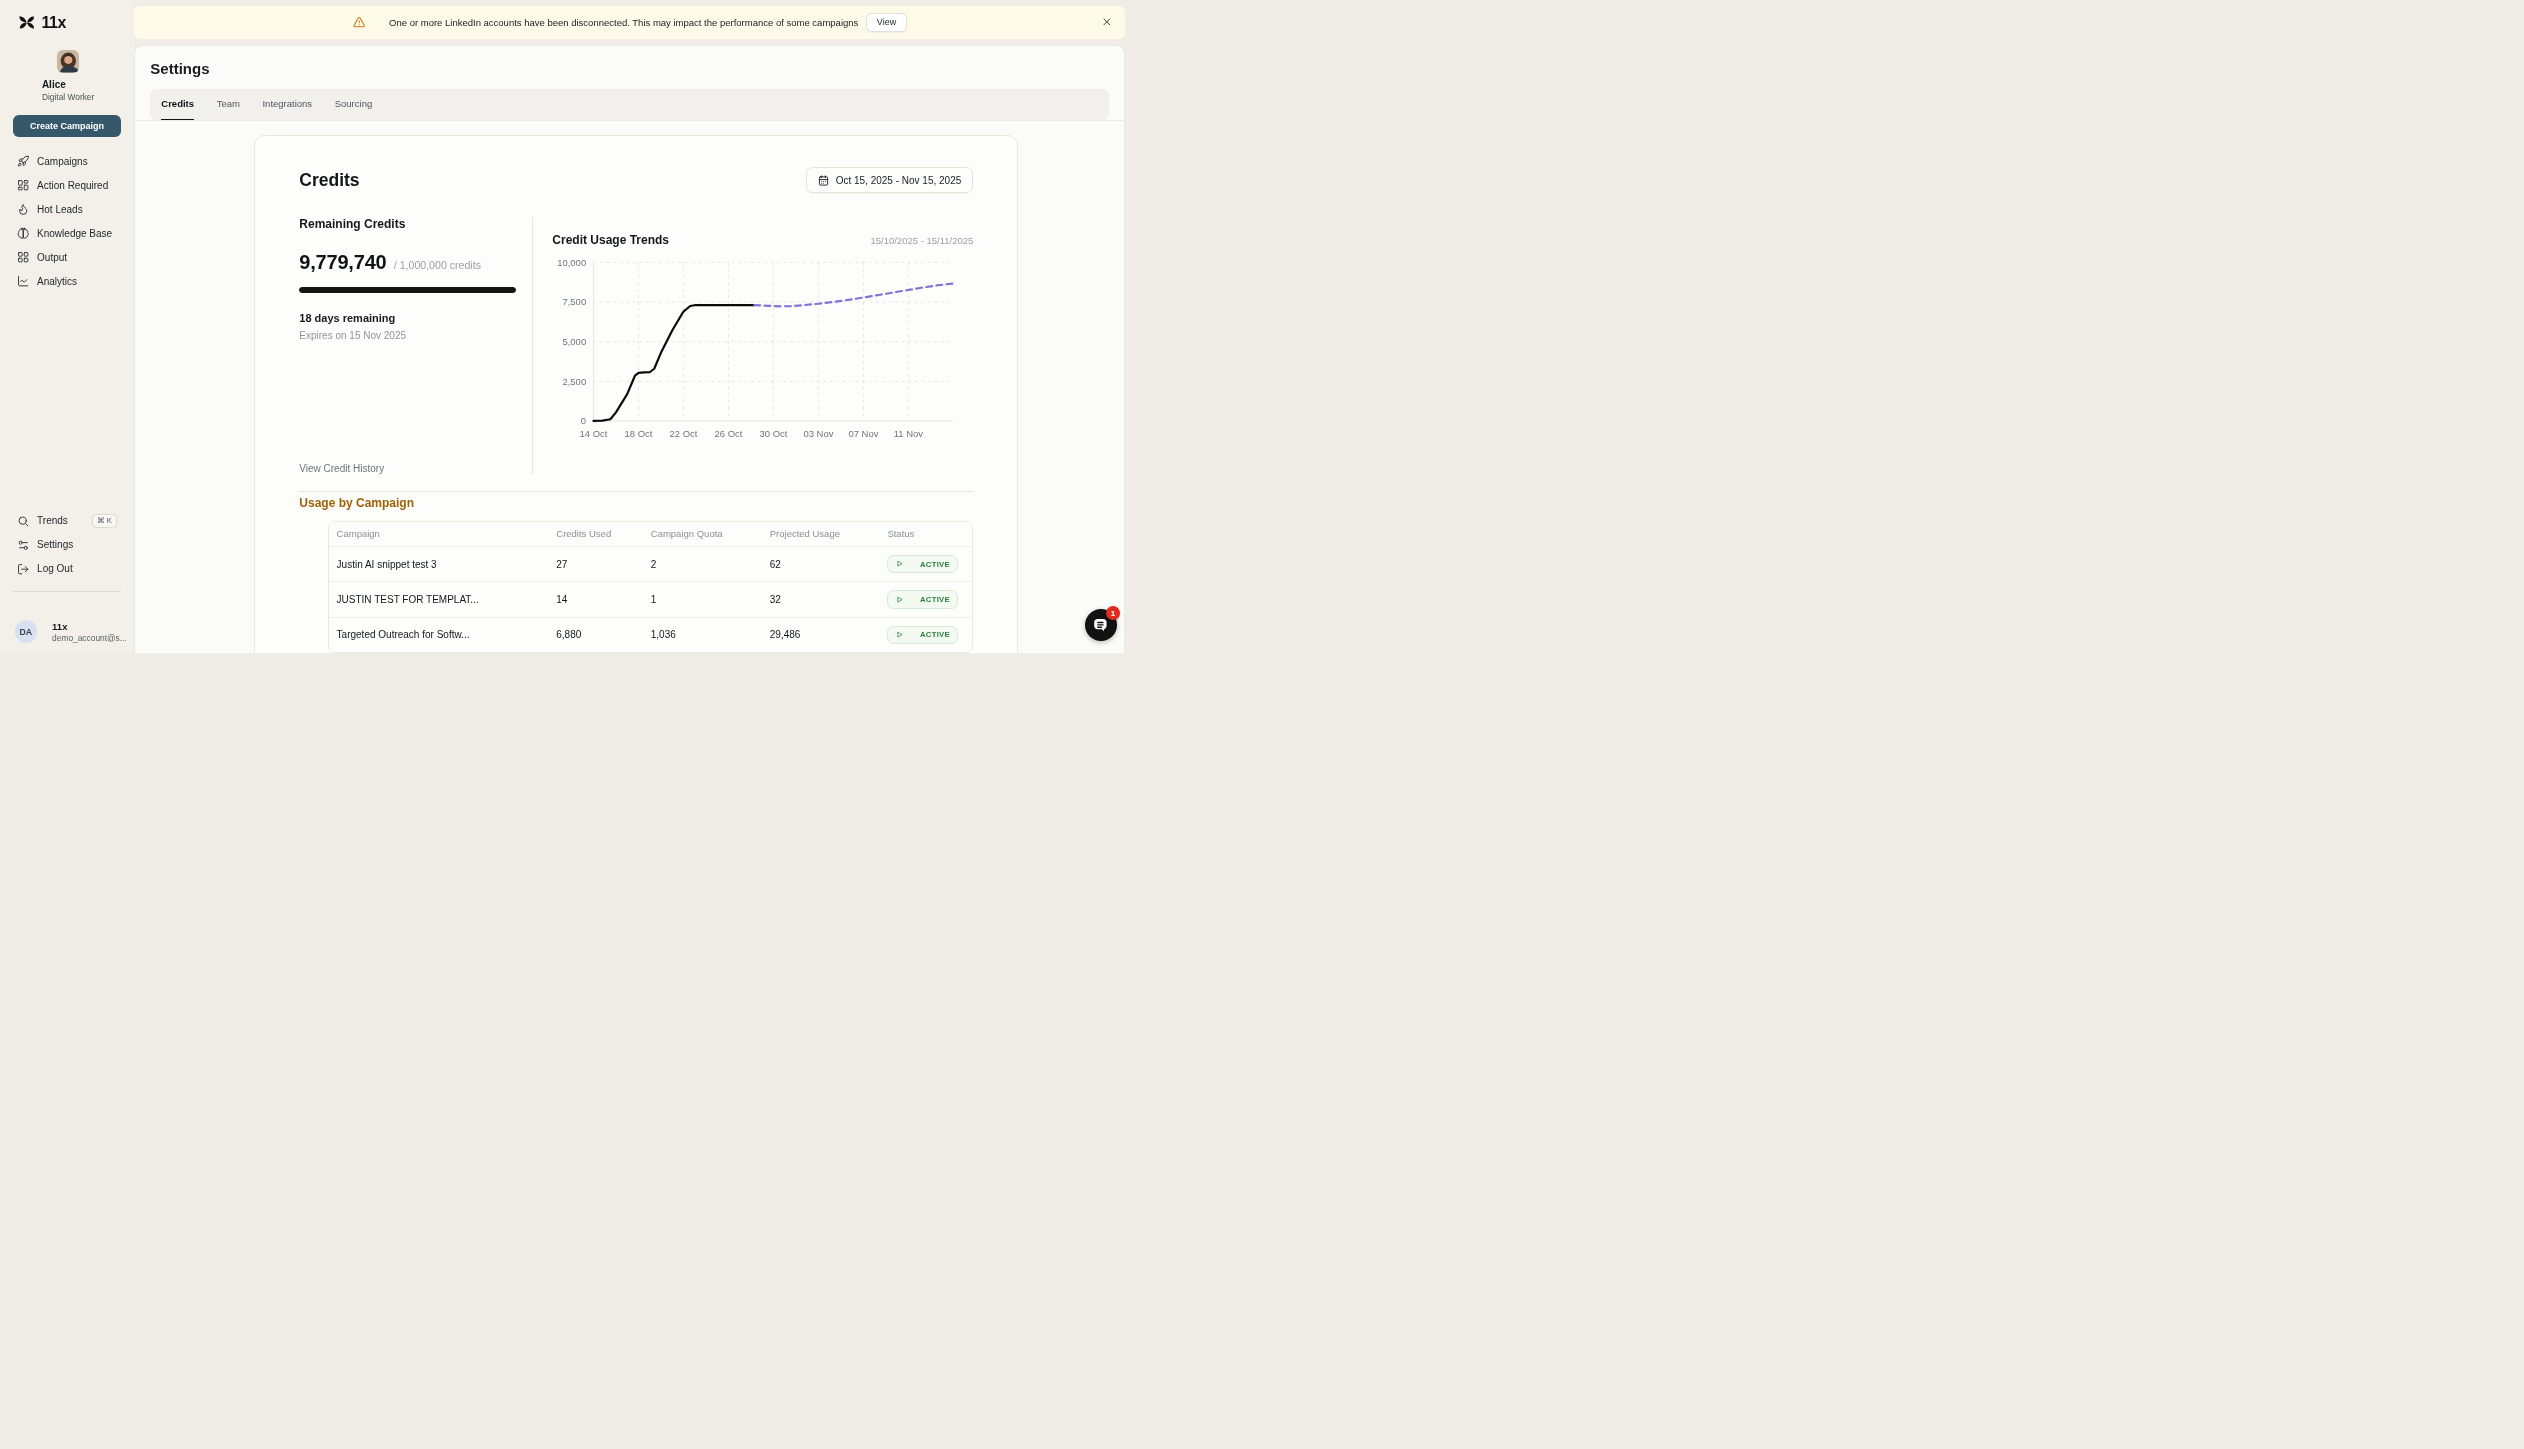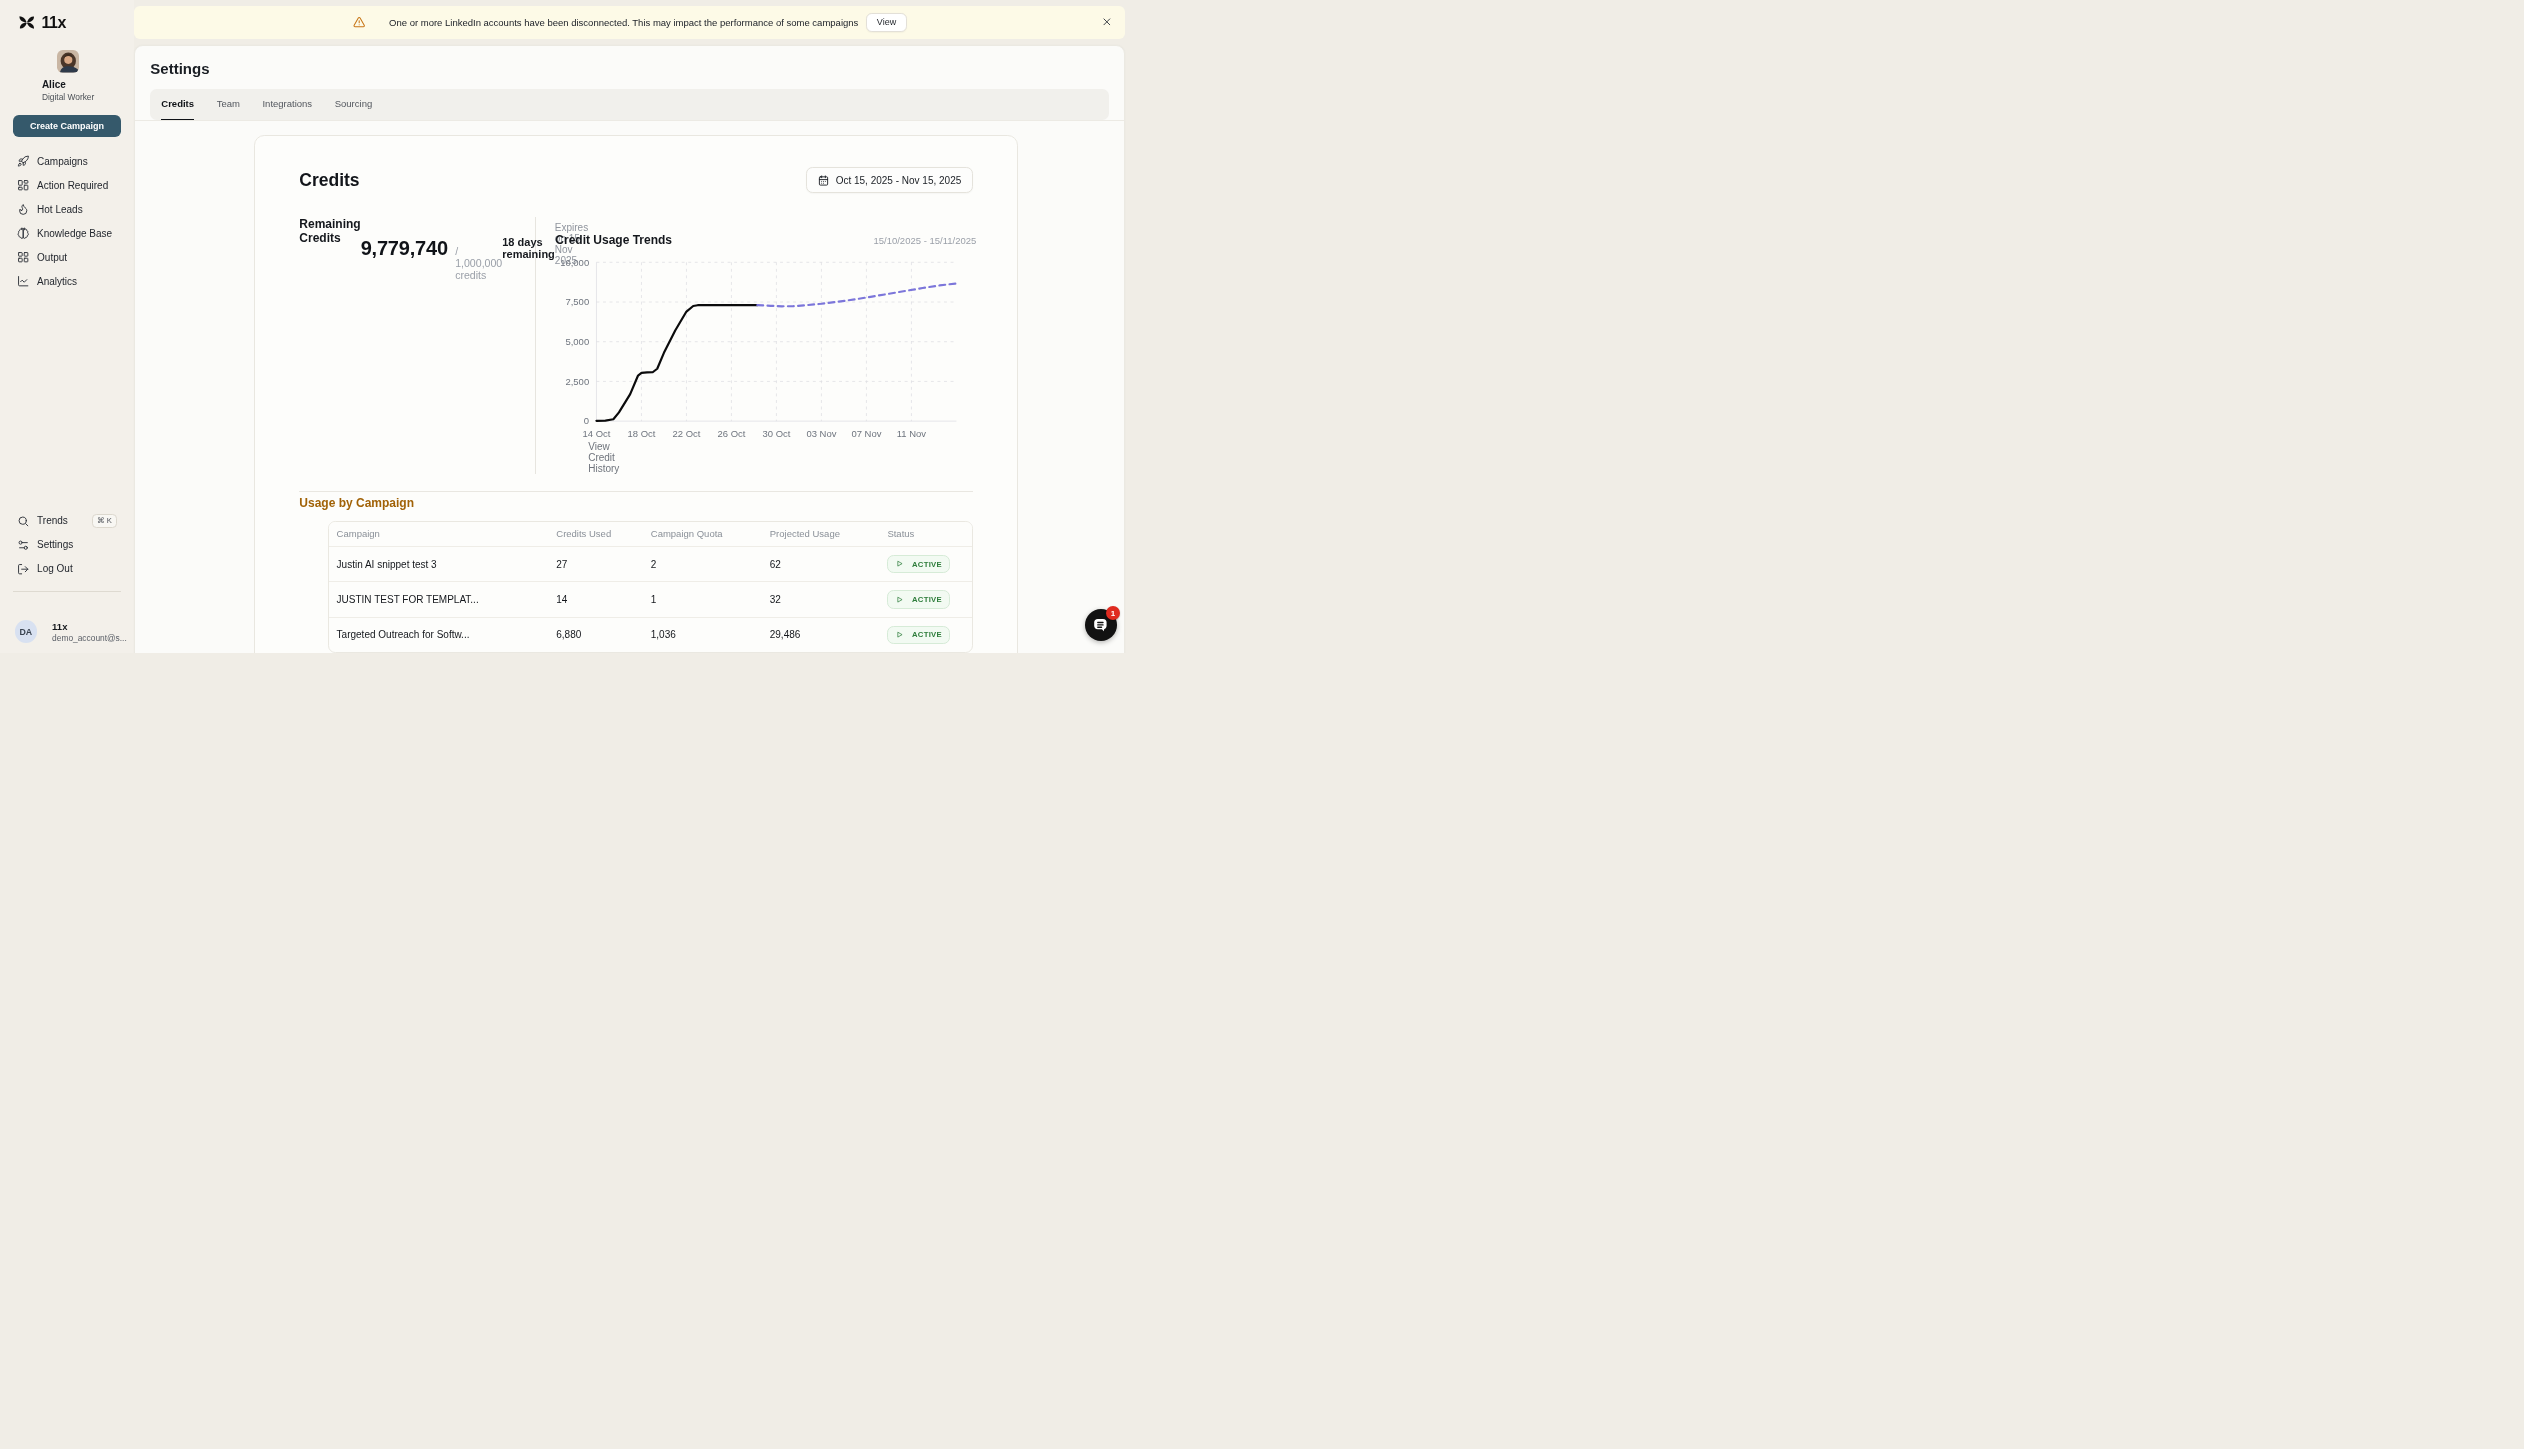--- a/index.html
+++ b/index.html
@@ -92,21 +92,21 @@
   .date-btn {
     display:flex; align-items:center; gap:6.6px; background:#FDFDFC;
     border:0.7px solid #E5E3DC; border-radius:6.6px; padding:6.6px 11px;
     font-size:10px; font-weight:500; color:#1A1E24; cursor:pointer;
     font-family:inherit; box-shadow:0 0.7px 1.5px rgba(0,0,0,.03);
   }
   .date-btn svg { width:11px; height:11px; color:#1A1E24; }
   .cols { display:flex; margin-top:23.4px; }
   .col-left {
     width:237px; padding-right:16px; border-right:0.7px solid #E7E5DF;
-    display:flex; flex-direction:row; min-height:257px;
+    display:flex; flex-direction:column; min-height:257px;
   }
   .col-right { flex:1; padding-left:19px; }
   .sec-title { font-size:12px; font-weight:700; color:#14171C; }
   .big-row { margin-top:20.5px; display:flex; align-items:baseline; gap:7.3px; }
   .big-num { font-size:20px; font-weight:800; color:#101318; letter-spacing:-0.2px; }
   .denom { font-size:10.6px; color:#9BA0A9; }
   .track { margin-top:13px; height:5.8px; border-radius:3.7px; background:#E9E9E7; overflow:hidden; }
   .fill { height:100%; background:#141414; border-radius:3.7px; }
   .days { margin-top:19px; font-size:11px; font-weight:750; color:#16191E; }
   .expires { margin-top:5.8px; font-size:10px; color:#8F949D; }
@@ -118,21 +118,21 @@
   .usage-title { margin-top:4px; font-size:12px; font-weight:700; color:#a16207; }
   .table-wrap { margin-top:11px; border:0.7px solid #EAE8E1; border-radius:7.3px; overflow:hidden;margin-left:29px; }
   table { width:100%; border-collapse:collapse; }
   th {
     font-size:9.5px; color:#8A9098; font-weight:500; text-align:left;
     padding:6.6px 0 6.6px; background:#FDFDFB;
   }
   td { font-size:10px; color:#14171C; padding:8px 0; border-top:0.7px solid #EFEDE7; }
   th:first-child, td:first-child { padding-left:7.3px; }
   .badge {
-    display:inline-flex; align-items:center; gap:9px; padding:3.7px 7.3px;
+    display:inline-flex; align-items:center; gap:17px; padding:3.7px 7.3px;
     border:0.7px solid #D6EBD7; background:#F2FAF2; border-radius:6.6px;
     color:#2E7D3B; font-size:7.7px; font-weight:700; letter-spacing:0.3px;
   }
   .badge svg { width:7.3px; height:7.3px; }
   
   .chat-fab {
     position:absolute; right:8.8px; bottom:12.4px; width:32px; height:32px;
     border-radius:50%; background:#121212; cursor:pointer;
     display:flex; align-items:center; justify-content:center;
     box-shadow:0 1.5px 5.8px rgba(0,0,0,.28);

